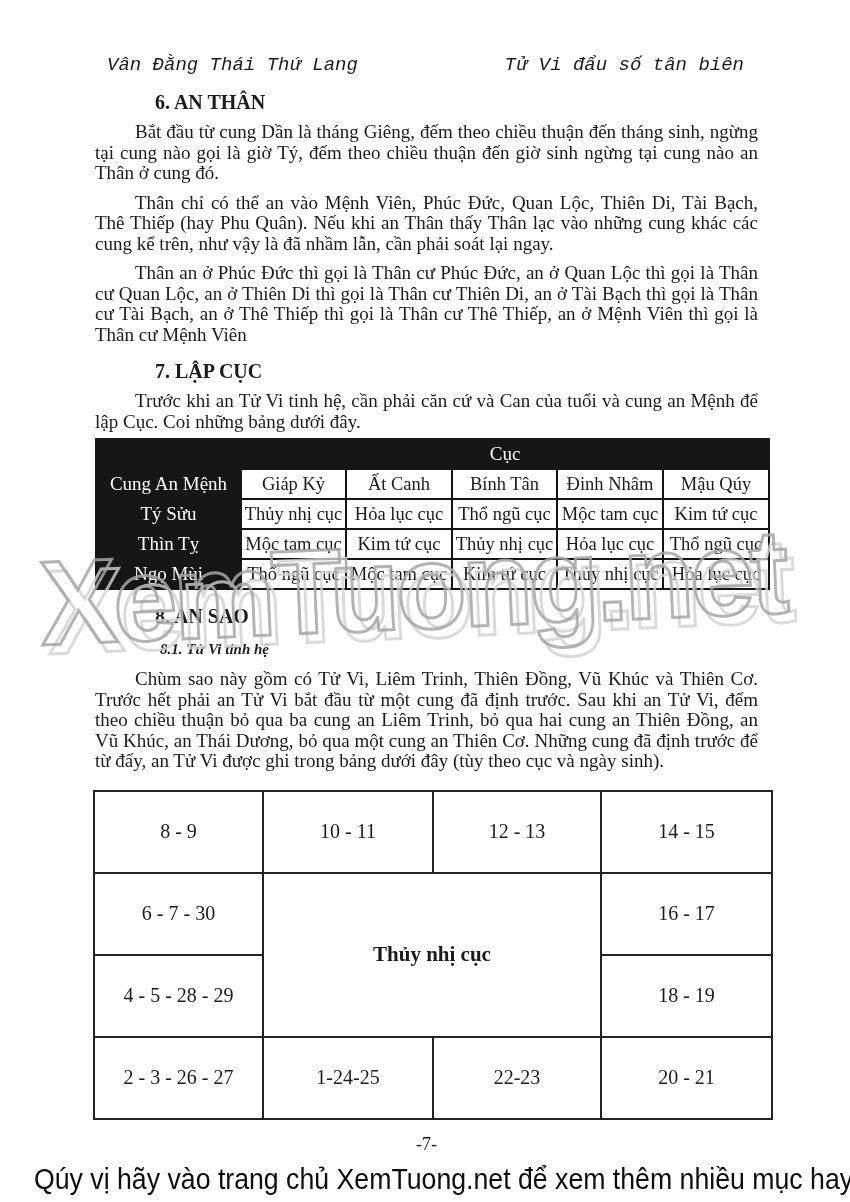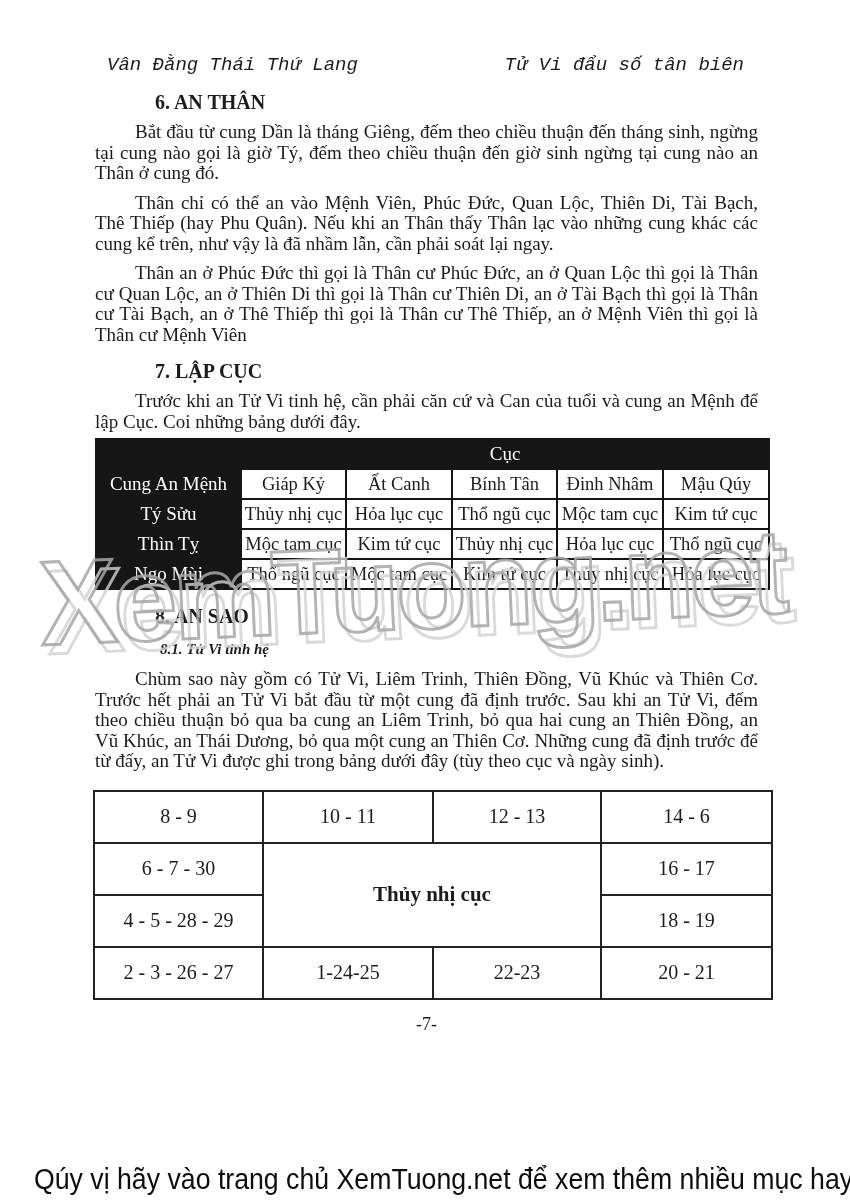--- a/index.html
+++ b/index.html
@@ -50,21 +50,21 @@
     font-size:19px;
   }
 
   table.days {
     border-collapse:collapse; margin-top:18px; margin-left:-2px;
     width:678px; table-layout:fixed;
     font-size:20px;
   }
   table.days td {
     border:2px solid #222222; text-align:center;
-    padding:1px 2px; height:48px;
+    padding:16px 2px; height:48px;
   }
   table.days td.merged { font-weight:bold; font-size:21px; }
 
   .page-number { text-align:center; font-size:18px; margin-top:14px; }
 
   .footer-banner {
     position:absolute; left:0; right:0; bottom:6px;
     text-align:center; white-space:nowrap;
     font-family:"Liberation Sans", sans-serif;
     font-size:29px; color:#0d0d0d;
@@ -160,21 +160,21 @@
         <col style="width:169px">
           <col style="width:170px">
           <col style="width:168px">
           <col style="width:171px">
       </colgroup>
       <tbody>
         <tr>
           <td>8 - 9</td>
           <td>10 - 11</td>
           <td>12 - 13</td>
-          <td>14 - 6</td>
+          <td>14 - 15</td>
         </tr>
         <tr>
           <td>6 - 7 - 30</td>
           <td class="merged" colspan="2" rowspan="2">Thủy nhị cục</td>
           <td>16 - 17</td>
         </tr>
         <tr>
           <td>4 - 5 - 28 - 29</td>
           <td>18 - 19</td>
         </tr>

